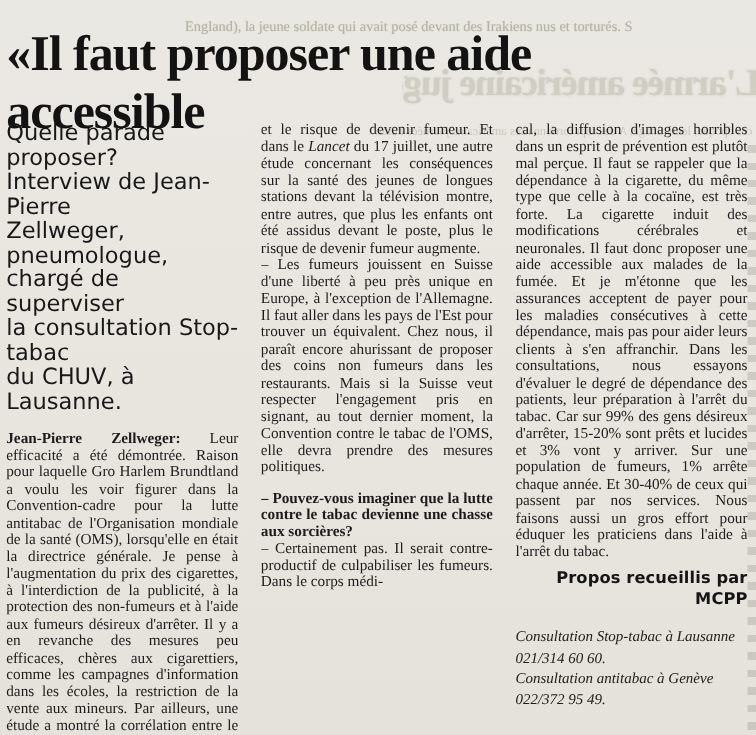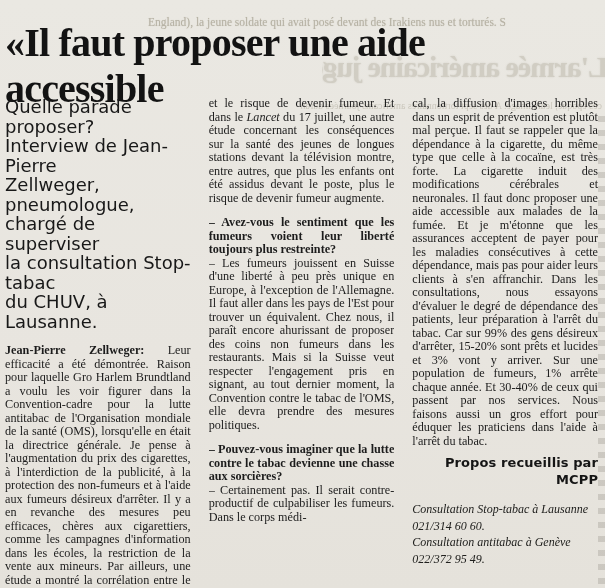--- a/index.html
+++ b/index.html
@@ -66,21 +66,20 @@
     <div>«Il faut proposer une aide accessible</div>
   </div>
 
   <div class="columns">
     <div class="col">
         <p class="lead">Quelle parade proposer?<br>Interview de Jean-Pierre<br>Zellweger, pneumologue,<br>chargé de superviser<br>la consultation Stop-tabac<br>du CHUV, à Lausanne.</p>
         <p class="answer"><span class="b">Jean-Pierre Zellweger: </span><span>Leur efficacité a été démontrée. Raison pour laquelle Gro Harlem Brundtland a voulu les voir figurer dans la Convention-cadre pour la lutte antitabac de l'Organisation mondiale de la santé (OMS), lorsqu'elle en était la directrice générale. Je pense à l'augmentation du prix des cigarettes, à l'interdiction de la publicité, à la protection des non-fumeurs et à l'aide aux fumeurs désireux d'arrêter. Il y a en revanche des mesures peu efficaces, chères aux cigarettiers, comme les campagnes d'information dans les écoles, la restriction de la vente aux mineurs. Par ailleurs, une étude a montré la corrélation entre le nombre d'heures où un adolescent a vu un acteur en train de fumer au cinéma</span></p>
       </div>
     <div class="col">
         <p class="body"><span>et le risque de devenir fumeur. Et dans le </span><span class="i">Lancet</span><span> du 17 juillet, une autre étude concernant les conséquences sur la santé des jeunes de longues stations devant la télévision montre, entre autres, que plus les enfants ont été assidus devant le poste, plus le risque de devenir fumeur augmente.</span></p>
-        <p class="question"><span class="b">– Avez-vous le sentiment que les fumeurs voient leur liberté toujours plus restreinte?</span></p>
         <p class="answer"><span>– Les fumeurs jouissent en Suisse d'une liberté à peu près unique en Europe, à l'exception de l'Allemagne. Il faut aller dans les pays de l'Est pour trouver un équivalent. Chez nous, il paraît encore ahurissant de proposer des coins non fumeurs dans les restaurants. Mais si la Suisse veut respecter l'engagement pris en signant, au tout dernier moment, la Convention contre le tabac de l'OMS, elle devra prendre des mesures politiques.</span></p>
         <p class="question"><span class="b">– Pouvez-vous imaginer que la lutte contre le tabac devienne une chasse aux sorcières?</span></p>
         <p class="answer"><span>– Certainement pas. Il serait contre-productif de culpabiliser les fumeurs. Dans le corps médi-</span></p>
       </div>
     <div class="col">
         <p class="body"><span>cal, la diffusion d'images horribles dans un esprit de prévention est plutôt mal perçue. Il faut se rappeler que la dépendance à la cigarette, du même type que celle à la cocaïne, est très forte. La cigarette induit des modifications cérébrales et neuronales. Il faut donc proposer une aide accessible aux malades de la fumée. Et je m'étonne que les assurances acceptent de payer pour les maladies consécutives à cette dépendance, mais pas pour aider leurs clients à s'en affranchir. Dans les consultations, nous essayons d'évaluer le degré de dépendance des patients, leur préparation à l'arrêt du tabac. Car sur 99% des gens désireux d'arrêter, 15-20% sont prêts et lucides et 3% vont y arriver. Sur une population de fumeurs, 1% arrête chaque année. Et 30-40% de ceux qui passent par nos services. Nous faisons aussi un gros effort pour éduquer les praticiens dans l'aide à l'arrêt du tabac.</span></p>
         <p class="byline"><span class="b">Propos recueillis par MCPP</span></p>
         <p class="contact">Consultation Stop-tabac à Lausanne<br>021/314 60 60.<br>Consultation antitabac à Genève<br>022/372 95 49.</p>
       </div>
   </div>

